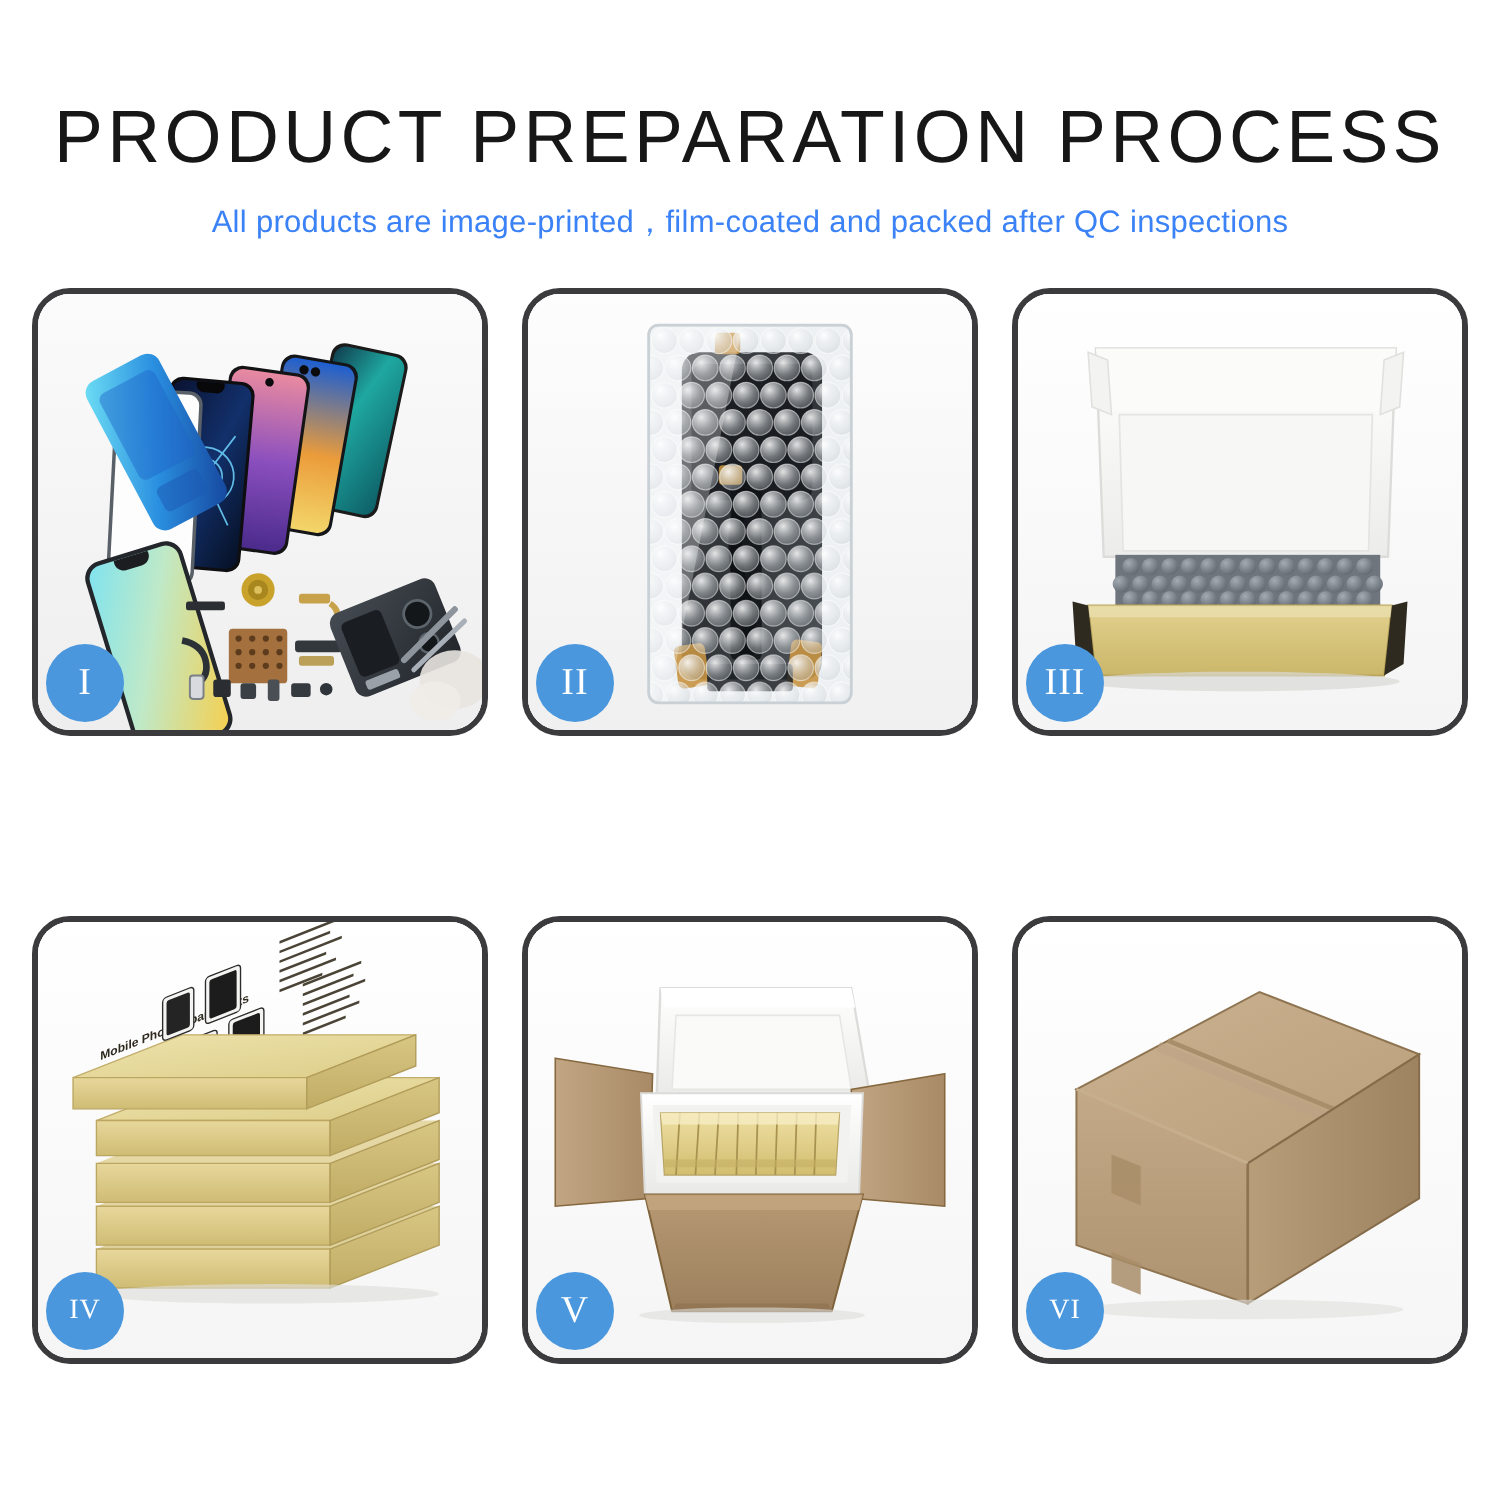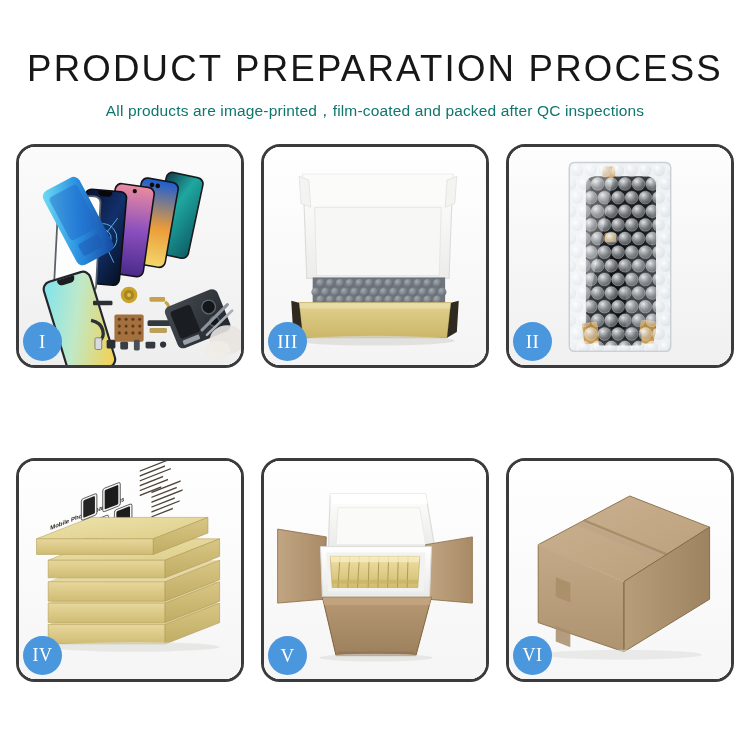--- a/index.html
+++ b/index.html
@@ -32,21 +32,21 @@
     color: #171717;
     font-family: "Liberation Sans", sans-serif;
     white-space: nowrap;
     transform: scaleX(0.99);
   }
   .subtitle {
     margin: 0;
     padding-top: 11px;
     font-size: 15.5px;
     font-weight: 400;
-    color: #0f766e;
+    color: #3b82f6;
     letter-spacing: 0.15px;
     white-space: nowrap;
   }
 
   
   .grid {
     position: absolute;
     top: 144px;
     left: 16px;
     width: 718px;
@@ -86,21 +86,21 @@
     border-radius: 50%;
     background: #4a97de;
     color: #ffffff;
     font-family: "Liberation Serif", serif;
     font-size: 19px;
     line-height: 39px;
     text-align: center;
     letter-spacing: 0.5px;
     z-index: 5;
   }
-  .badge.wide { font-size: 18px; }
+  .badge.wide { font-size: 14px; }
 </style>
 </head>
 <body>
 
 <div id="page">
 
   <div class="header">
     <h1 class="title">PRODUCT PREPARATION PROCESS</h1>
     <p class="subtitle">All products are image-printed，film-coated and packed after QC inspections</p>
   </div>
@@ -237,105 +237,20 @@
             <rect x="6" y="38" width="18" height="5" rx="1.4" fill="#9aa1a8"></rect>
           </g>
 
           <path d="M214 162 L188 188" stroke="#8d949b" stroke-width="3.2" stroke-linecap="round"></path>
           <path d="M219 168 L193 193" stroke="#a8afb6" stroke-width="2.6" stroke-linecap="round"></path>
           <ellipse cx="214" cy="198" rx="18" ry="15" fill="#e8e4e0" opacity="0.9"></ellipse>
           <ellipse cx="204" cy="209" rx="13" ry="10" fill="#f0ece8" opacity="0.9"></ellipse>
         </svg>
       </div>
       <div class="badge">I</div>
-    </div>
-
-    <div class="panel">
-      <div class="panel-photo">
-        <svg viewBox="0 0 228 224" preserveAspectRatio="xMidYMid slice">
-          <defs>
-            <linearGradient id="p3bg" x1="0" y1="0" x2="0" y2="1">
-              <stop offset="0" stop-color="#ffffff"></stop>
-                <stop offset="1" stop-color="#f4f4f4"></stop>
-            </linearGradient>
-            <linearGradient id="kraft3" x1="0" y1="0" x2="0" y2="1">
-              <stop offset="0" stop-color="#e2d18e"></stop>
-                <stop offset="1" stop-color="#cbb76a"></stop>
-            </linearGradient>
-            <linearGradient id="foam3" x1="0" y1="0" x2="0" y2="1">
-              <stop offset="0" stop-color="#ffffff"></stop>
-                <stop offset="1" stop-color="#ececea"></stop>
-            </linearGradient>
-            <radialGradient id="bub3" cx="0.35" cy="0.3" r="0.8">
-              <stop offset="0" stop-color="#a8aeb6"></stop>
-                <stop offset="1" stop-color="#5c636b"></stop>
-            </radialGradient>
-          </defs>
-          <rect width="228" height="224" fill="url(#p3bg)"></rect>
-
-          <path d="M40 28 L194 28 L190 135 L44 135 Z" fill="url(#foam3)" stroke="#dcdcda" stroke-width="1.2"></path>
-          <path d="M40 28 L194 28 L191 60 L43 60 Z" fill="#fbfbfa"></path>
-          <path d="M36 30 L46 34 L48 62 L38 58 Z" fill="#f3f3f1" stroke="#e0e0de" stroke-width="0.8"></path>
-          <path d="M198 30 L188 34 L186 62 L196 58 Z" fill="#f3f3f1" stroke="#e0e0de" stroke-width="0.8"></path>
-          <path d="M52 62 L182 62 L180 132 L54 132 Z" fill="#f7f7f5" stroke="#e4e4e2" stroke-width="0.9"></path>
-
-          <rect x="50" y="134" width="136" height="26" fill="#6e757d"></rect>
-          <g fill="url(#bub3)" opacity="0.95">
-            <circle cx="58" cy="140" r="4.4"></circle>
-              <circle cx="68" cy="140" r="4.4"></circle>
-              <circle cx="78" cy="140" r="4.4"></circle>
-              <circle cx="88" cy="140" r="4.4"></circle>
-              <circle cx="98" cy="140" r="4.4"></circle>
-              <circle cx="108" cy="140" r="4.4"></circle>
-              <circle cx="118" cy="140" r="4.4"></circle>
-              <circle cx="128" cy="140" r="4.4"></circle>
-              <circle cx="138" cy="140" r="4.4"></circle>
-              <circle cx="148" cy="140" r="4.4"></circle>
-              <circle cx="158" cy="140" r="4.4"></circle>
-              <circle cx="168" cy="140" r="4.4"></circle>
-              <circle cx="178" cy="140" r="4.4"></circle>
-            <circle cx="53" cy="149" r="4.4"></circle>
-              <circle cx="63" cy="149" r="4.4"></circle>
-              <circle cx="73" cy="149" r="4.4"></circle>
-              <circle cx="83" cy="149" r="4.4"></circle>
-              <circle cx="93" cy="149" r="4.4"></circle>
-              <circle cx="103" cy="149" r="4.4"></circle>
-              <circle cx="113" cy="149" r="4.4"></circle>
-              <circle cx="123" cy="149" r="4.4"></circle>
-              <circle cx="133" cy="149" r="4.4"></circle>
-              <circle cx="143" cy="149" r="4.4"></circle>
-              <circle cx="153" cy="149" r="4.4"></circle>
-              <circle cx="163" cy="149" r="4.4"></circle>
-              <circle cx="173" cy="149" r="4.4"></circle>
-              <circle cx="183" cy="149" r="4.4"></circle>
-            <circle cx="58" cy="157" r="4.4"></circle>
-              <circle cx="68" cy="157" r="4.4"></circle>
-              <circle cx="78" cy="157" r="4.4"></circle>
-              <circle cx="88" cy="157" r="4.4"></circle>
-              <circle cx="98" cy="157" r="4.4"></circle>
-              <circle cx="108" cy="157" r="4.4"></circle>
-              <circle cx="118" cy="157" r="4.4"></circle>
-              <circle cx="128" cy="157" r="4.4"></circle>
-              <circle cx="138" cy="157" r="4.4"></circle>
-              <circle cx="148" cy="157" r="4.4"></circle>
-              <circle cx="158" cy="157" r="4.4"></circle>
-              <circle cx="168" cy="157" r="4.4"></circle>
-              <circle cx="178" cy="157" r="4.4"></circle>
-          </g>
-
-          <path d="M36 160 L192 160 L188 196 L40 196 Z" fill="url(#kraft3)" stroke="#b9a35a" stroke-width="1"></path>
-          <path d="M36 160 L192 160 L192 166 L36 166 Z" fill="#eadfae" opacity="0.8"></path>
-
-          <path d="M36 160 L40 196 L30 190 L28 158 Z" fill="#2e2a1f"></path>
-          <path d="M192 160 L188 196 L198 190 L200 158 Z" fill="#2e2a1f"></path>
-
-          <ellipse cx="114" cy="199" rx="82" ry="5" fill="#d8d8d6" opacity="0.7"></ellipse>
-        </svg>
-      </div>
-      <div class="badge">III</div>
     </div>
 
     <div class="panel">
       <div class="panel-photo">
         <svg viewBox="0 0 228 224" preserveAspectRatio="xMidYMid slice">
           <defs>
             <linearGradient id="p2bg" x1="0" y1="0" x2="0" y2="1">
               <stop offset="0" stop-color="#fdfdfd"></stop>
                 <stop offset="1" stop-color="#f0f0f0"></stop>
             </linearGradient>
@@ -494,20 +409,105 @@
           <rect x="62" y="16" width="104" height="194" rx="5" fill="none" stroke="#c9d0d6" stroke-width="1.4"></rect>
         </svg>
       </div>
       <div class="badge">II</div>
     </div>
 
     <div class="panel">
       <div class="panel-photo">
         <svg viewBox="0 0 228 224" preserveAspectRatio="xMidYMid slice">
           <defs>
+            <linearGradient id="p3bg" x1="0" y1="0" x2="0" y2="1">
+              <stop offset="0" stop-color="#ffffff"></stop>
+                <stop offset="1" stop-color="#f4f4f4"></stop>
+            </linearGradient>
+            <linearGradient id="kraft3" x1="0" y1="0" x2="0" y2="1">
+              <stop offset="0" stop-color="#e2d18e"></stop>
+                <stop offset="1" stop-color="#cbb76a"></stop>
+            </linearGradient>
+            <linearGradient id="foam3" x1="0" y1="0" x2="0" y2="1">
+              <stop offset="0" stop-color="#ffffff"></stop>
+                <stop offset="1" stop-color="#ececea"></stop>
+            </linearGradient>
+            <radialGradient id="bub3" cx="0.35" cy="0.3" r="0.8">
+              <stop offset="0" stop-color="#a8aeb6"></stop>
+                <stop offset="1" stop-color="#5c636b"></stop>
+            </radialGradient>
+          </defs>
+          <rect width="228" height="224" fill="url(#p3bg)"></rect>
+
+          <path d="M40 28 L194 28 L190 135 L44 135 Z" fill="url(#foam3)" stroke="#dcdcda" stroke-width="1.2"></path>
+          <path d="M40 28 L194 28 L191 60 L43 60 Z" fill="#fbfbfa"></path>
+          <path d="M36 30 L46 34 L48 62 L38 58 Z" fill="#f3f3f1" stroke="#e0e0de" stroke-width="0.8"></path>
+          <path d="M198 30 L188 34 L186 62 L196 58 Z" fill="#f3f3f1" stroke="#e0e0de" stroke-width="0.8"></path>
+          <path d="M52 62 L182 62 L180 132 L54 132 Z" fill="#f7f7f5" stroke="#e4e4e2" stroke-width="0.9"></path>
+
+          <rect x="50" y="134" width="136" height="26" fill="#6e757d"></rect>
+          <g fill="url(#bub3)" opacity="0.95">
+            <circle cx="58" cy="140" r="4.4"></circle>
+              <circle cx="68" cy="140" r="4.4"></circle>
+              <circle cx="78" cy="140" r="4.4"></circle>
+              <circle cx="88" cy="140" r="4.4"></circle>
+              <circle cx="98" cy="140" r="4.4"></circle>
+              <circle cx="108" cy="140" r="4.4"></circle>
+              <circle cx="118" cy="140" r="4.4"></circle>
+              <circle cx="128" cy="140" r="4.4"></circle>
+              <circle cx="138" cy="140" r="4.4"></circle>
+              <circle cx="148" cy="140" r="4.4"></circle>
+              <circle cx="158" cy="140" r="4.4"></circle>
+              <circle cx="168" cy="140" r="4.4"></circle>
+              <circle cx="178" cy="140" r="4.4"></circle>
+            <circle cx="53" cy="149" r="4.4"></circle>
+              <circle cx="63" cy="149" r="4.4"></circle>
+              <circle cx="73" cy="149" r="4.4"></circle>
+              <circle cx="83" cy="149" r="4.4"></circle>
+              <circle cx="93" cy="149" r="4.4"></circle>
+              <circle cx="103" cy="149" r="4.4"></circle>
+              <circle cx="113" cy="149" r="4.4"></circle>
+              <circle cx="123" cy="149" r="4.4"></circle>
+              <circle cx="133" cy="149" r="4.4"></circle>
+              <circle cx="143" cy="149" r="4.4"></circle>
+              <circle cx="153" cy="149" r="4.4"></circle>
+              <circle cx="163" cy="149" r="4.4"></circle>
+              <circle cx="173" cy="149" r="4.4"></circle>
+              <circle cx="183" cy="149" r="4.4"></circle>
+            <circle cx="58" cy="157" r="4.4"></circle>
+              <circle cx="68" cy="157" r="4.4"></circle>
+              <circle cx="78" cy="157" r="4.4"></circle>
+              <circle cx="88" cy="157" r="4.4"></circle>
+              <circle cx="98" cy="157" r="4.4"></circle>
+              <circle cx="108" cy="157" r="4.4"></circle>
+              <circle cx="118" cy="157" r="4.4"></circle>
+              <circle cx="128" cy="157" r="4.4"></circle>
+              <circle cx="138" cy="157" r="4.4"></circle>
+              <circle cx="148" cy="157" r="4.4"></circle>
+              <circle cx="158" cy="157" r="4.4"></circle>
+              <circle cx="168" cy="157" r="4.4"></circle>
+              <circle cx="178" cy="157" r="4.4"></circle>
+          </g>
+
+          <path d="M36 160 L192 160 L188 196 L40 196 Z" fill="url(#kraft3)" stroke="#b9a35a" stroke-width="1"></path>
+          <path d="M36 160 L192 160 L192 166 L36 166 Z" fill="#eadfae" opacity="0.8"></path>
+
+          <path d="M36 160 L40 196 L30 190 L28 158 Z" fill="#2e2a1f"></path>
+          <path d="M192 160 L188 196 L198 190 L200 158 Z" fill="#2e2a1f"></path>
+
+          <ellipse cx="114" cy="199" rx="82" ry="5" fill="#d8d8d6" opacity="0.7"></ellipse>
+        </svg>
+      </div>
+      <div class="badge">III</div>
+    </div>
+
+    <div class="panel">
+      <div class="panel-photo">
+        <svg viewBox="0 0 228 224" preserveAspectRatio="xMidYMid slice">
+          <defs>
             <linearGradient id="p4bg" x1="0" y1="0" x2="0" y2="1">
               <stop offset="0" stop-color="#ffffff"></stop>
                 <stop offset="1" stop-color="#f5f5f5"></stop>
             </linearGradient>
             <linearGradient id="ktop" x1="0" y1="0" x2="1" y2="1">
               <stop offset="0" stop-color="#efe3ad"></stop>
                 <stop offset="1" stop-color="#dccd88"></stop>
             </linearGradient>
             <linearGradient id="kfront" x1="0" y1="0" x2="0" y2="1">
               <stop offset="0" stop-color="#e7d79b"></stop>

